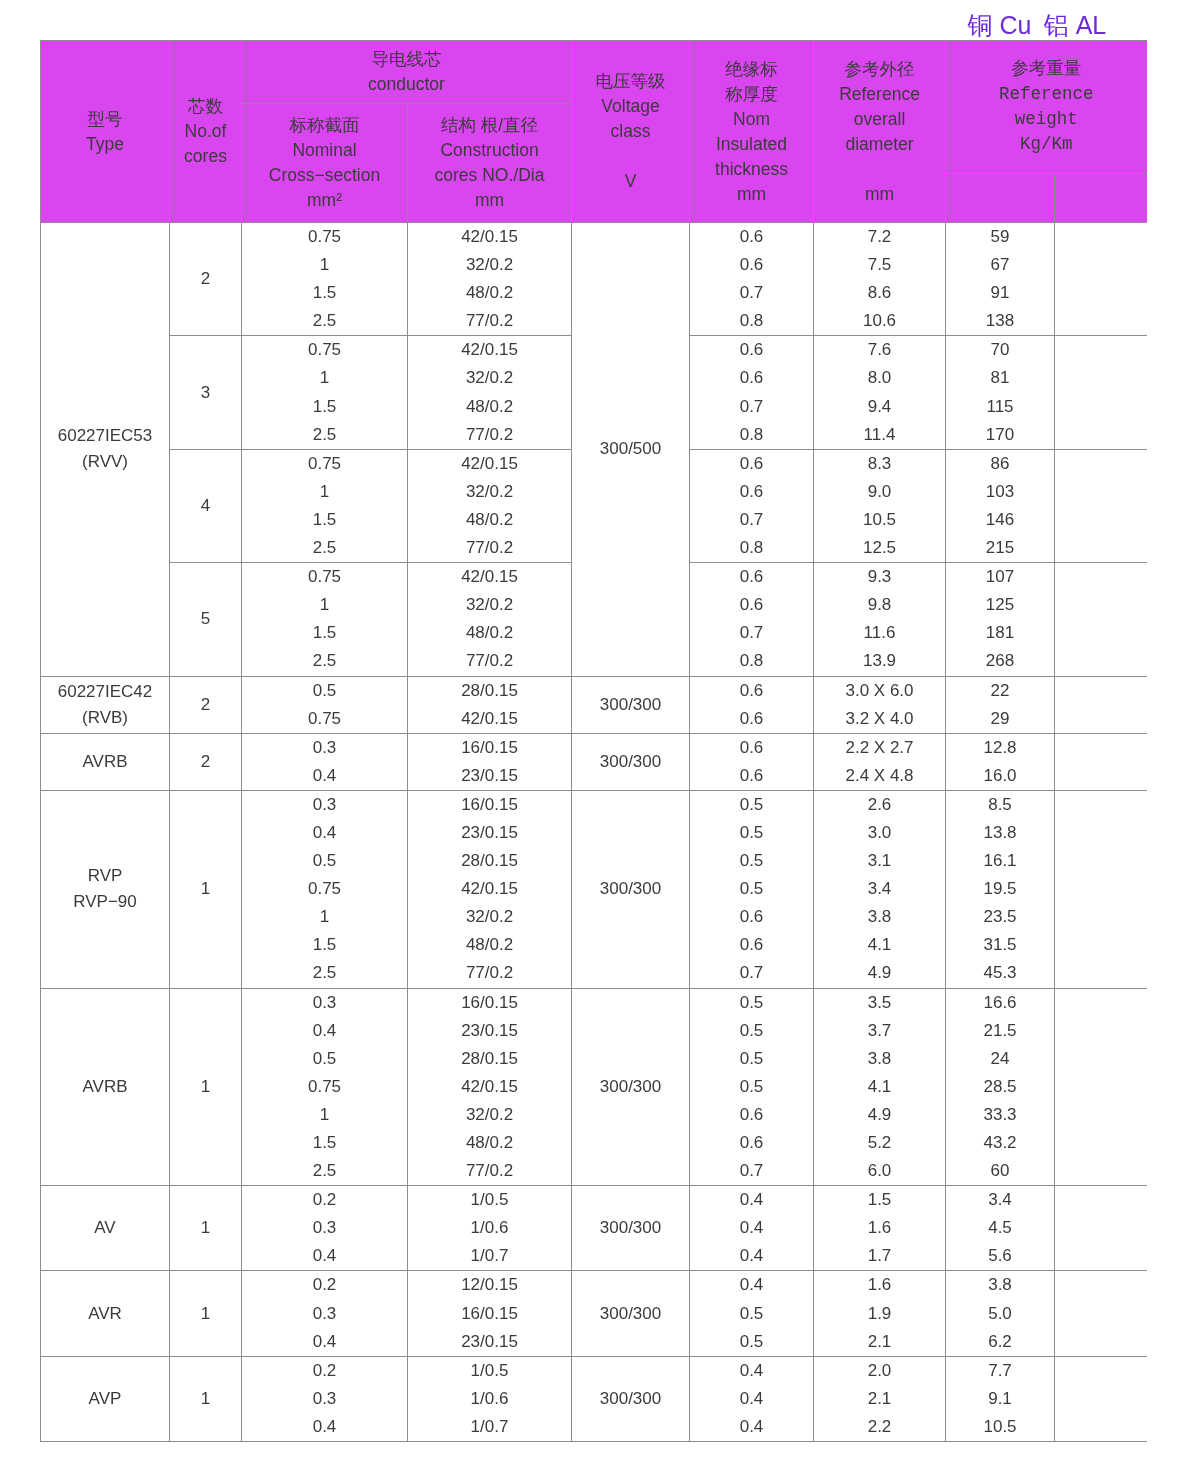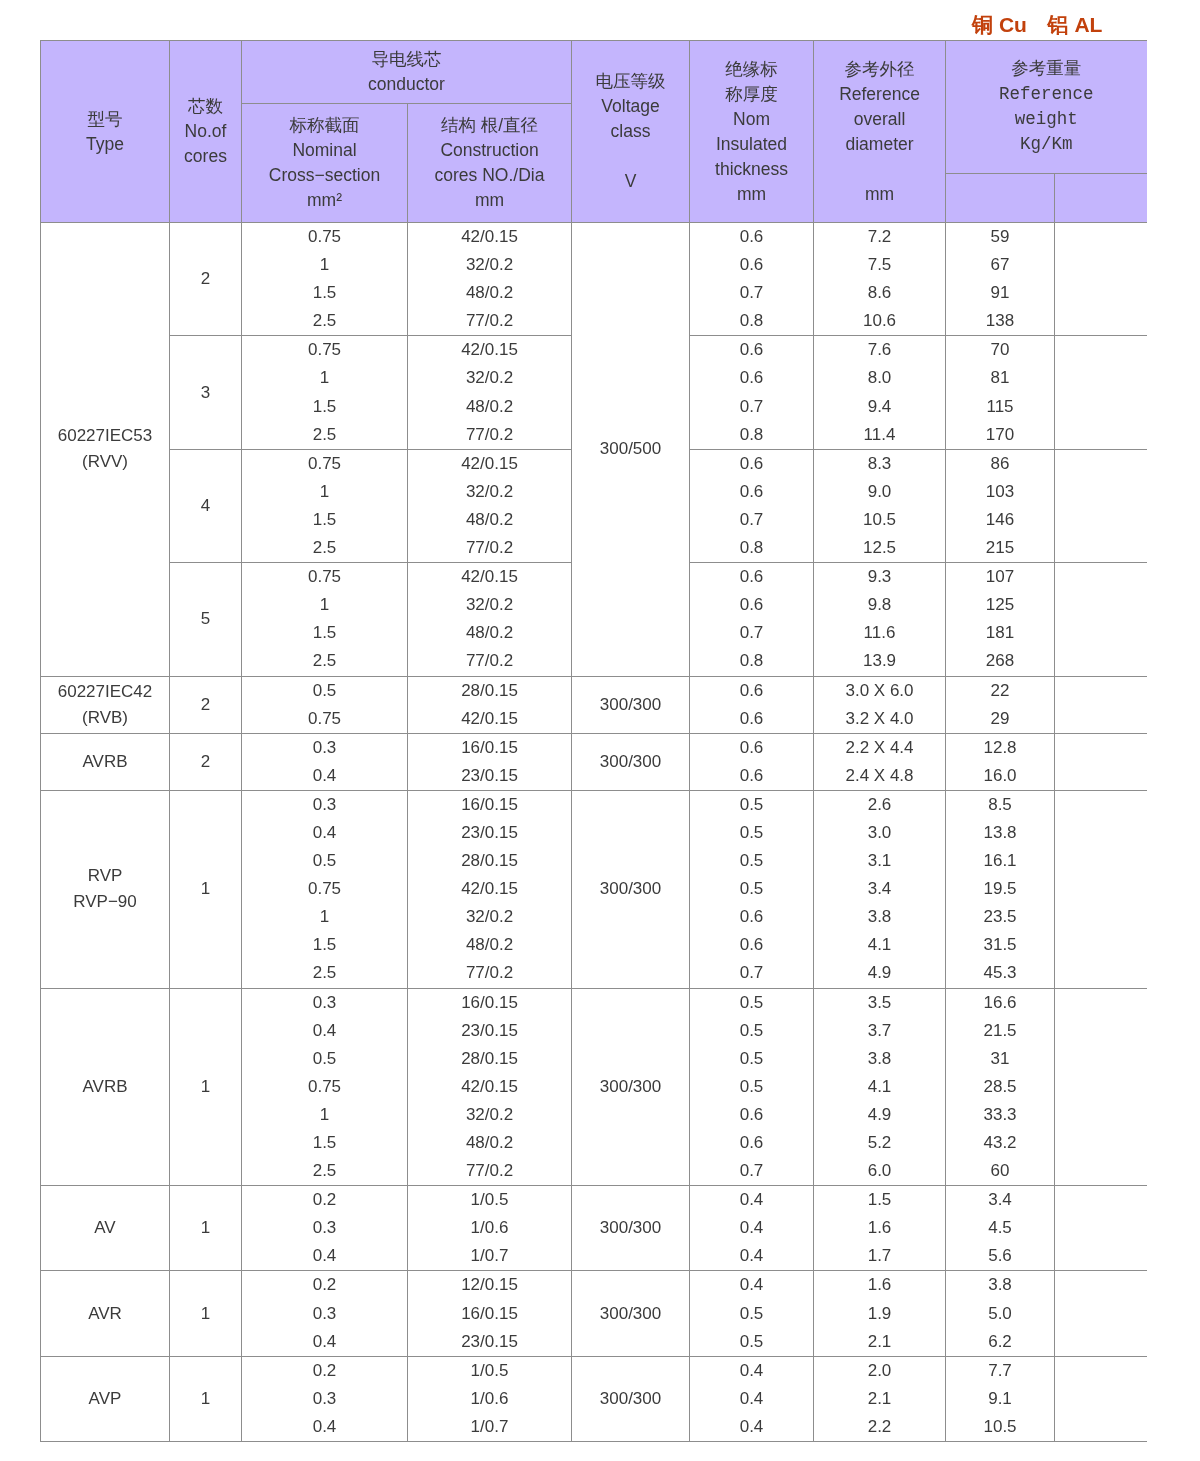--- a/index.html
+++ b/index.html
@@ -5,42 +5,41 @@
   html,body { margin:0; padding:0; background:#ffffff; }
   .page {
     position:relative;
     width:1200px; height:1461px;
     background:#ffffff;
     font-family:"Liberation Sans","DejaVu Sans",sans-serif;
     color:#3b3b3b;
   }
   .corner-label {
     position:absolute; top:12px; height:26px;
-    font-size:21px; text-align:center; line-height:26px;
-    color:#c2410c;
-    font-weight:bold;
+    font-size:25px; text-align:center; line-height:26px;
+    color:#6d28d9;
   }
   #cu-label { left:945px; width:109px; }
   #al-label { left:1029px; width:92px; }
 
   table.spec {
     position:absolute; left:40px; top:40px;
     border-collapse:collapse; table-layout:fixed;
     width:1106px;
   }
   .spec th, .spec td {
     border:1px solid #8d8d8d;
     padding:0; margin:0;
     text-align:center; vertical-align:middle;
     font-weight:normal;
   }
   
   .spec th.no-right, .spec td.no-right { border-right:none;font-family:Liberation Mono, monospace; }
 
-  thead th { background:#c4b5fd; font-size:17.5px; }
+  thead th { background:#d946ef; font-size:17.5px; }
   .hlines { display:flex; flex-direction:column; justify-content:center; }
   .hline { height:25px; line-height:25px; }
 
   tbody td { font-size:17px; }
   td.stack { vertical-align:top; }
   .vline {
     height:28.1px; line-height:28.1px;
     text-align:center; white-space:nowrap;
   }
   td.cell-type .tline { height:26px; line-height:26px; }
@@ -354,21 +353,21 @@
           <td class="stack cell-construction">
             <div class="vline">16/0.15</div>
             <div class="vline">23/0.15</div>
           </td>
           <td class="cell-voltage" rowspan="1">300/300</td>
           <td class="stack cell-thickness">
             <div class="vline">0.6</div>
             <div class="vline">0.6</div>
           </td>
           <td class="stack cell-diameter">
-            <div class="vline">2.2 X 4.4</div>
+            <div class="vline">2.2 X 2.7</div>
             <div class="vline">2.4 X 4.8</div>
           </td>
           <td class="stack cell-weight-cu">
             <div class="vline">12.8</div>
             <div class="vline">16.0</div>
           </td>
           <td class="stack cell-weight-al no-right">
             <div class="vline"></div>
             <div class="vline"></div>
           </td>
@@ -473,21 +472,21 @@
             <div class="vline">3.7</div>
             <div class="vline">3.8</div>
             <div class="vline">4.1</div>
             <div class="vline">4.9</div>
             <div class="vline">5.2</div>
             <div class="vline">6.0</div>
           </td>
           <td class="stack cell-weight-cu">
             <div class="vline">16.6</div>
             <div class="vline">21.5</div>
-            <div class="vline">31</div>
+            <div class="vline">24</div>
             <div class="vline">28.5</div>
             <div class="vline">33.3</div>
             <div class="vline">43.2</div>
             <div class="vline">60</div>
           </td>
           <td class="stack cell-weight-al no-right">
             <div class="vline"></div>
             <div class="vline"></div>
             <div class="vline"></div>
             <div class="vline"></div>

